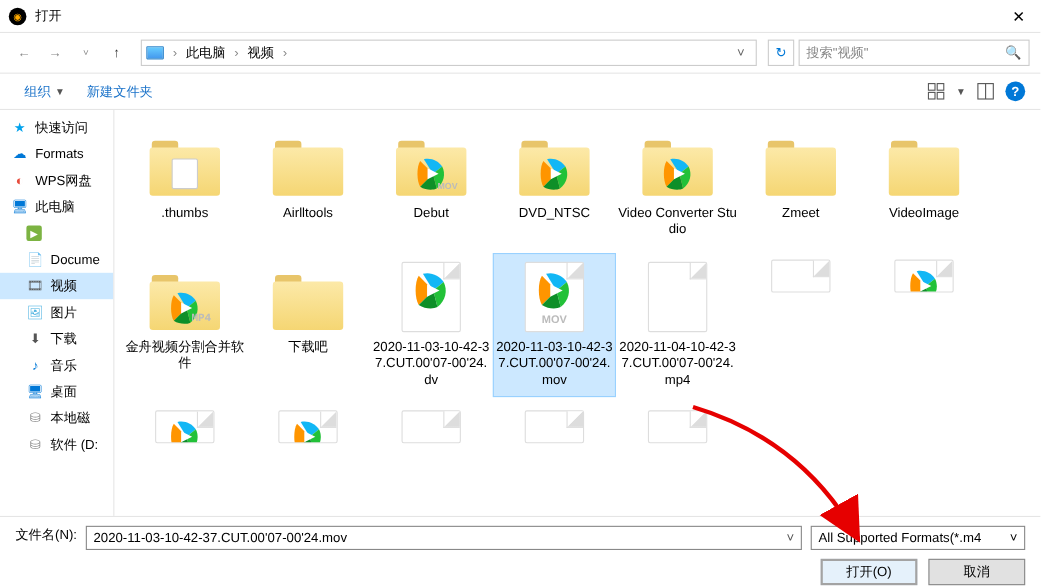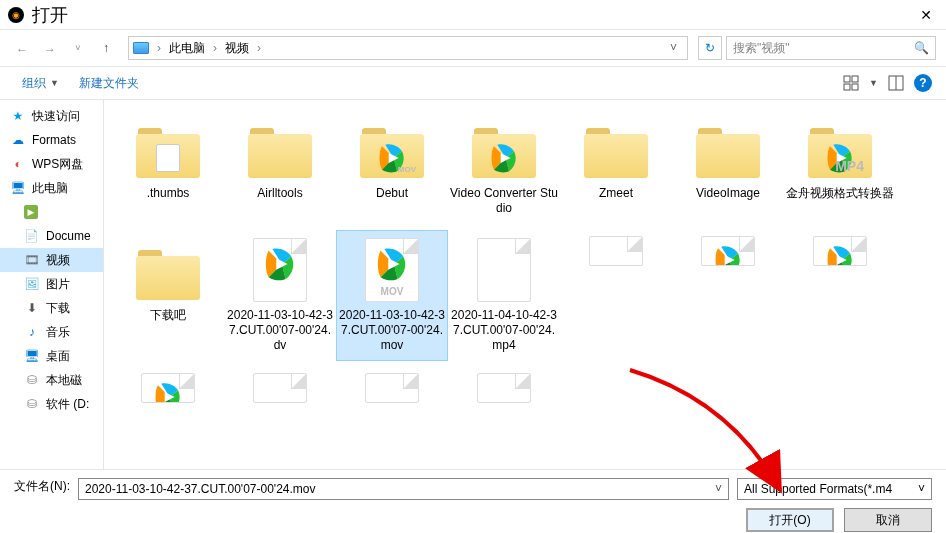--- a/index.html
+++ b/index.html
@@ -1,20 +1,20 @@
 <!DOCTYPE html>
 <html><head>
 <meta charset="utf-8">
 <style>
   * { box-sizing: border-box; margin: 0; padding: 0; font-family: "Microsoft YaHei", "Segoe UI", sans-serif; }
   body { width: 946px; height: 533px; background: #fff; overflow: hidden; font-size: 12px; position: relative; }
 
   .titlebar { height: 30px; display: flex; align-items: center; border-bottom: 1px solid #e5e5e5; }
   .titlebar .app-icon { width: 16px; height: 16px; margin: 0 8px; background: #000; border-radius: 50%; display:flex;align-items:center;justify-content:center;color:#fa0;font-size:9px;}
-  .titlebar .title { flex: 0 0 auto; font-size: 18px; }
+  .titlebar .title { flex: 0 0 auto; font-size: 12px; }
   .titlebar .spacer { flex: 1; }
   .titlebar .close { width: 40px; height: 30px; display:flex;align-items:center;justify-content:center;font-size:14px;}
 
   .navrow { height: 36px; display: flex; align-items: center; padding: 0 10px; gap: 4px; }
   .navbtn { width: 24px; height: 24px; display:flex;align-items:center;justify-content:center;color:#888; }
   .navbtn.enabled { color: #333; }
   .breadcrumb { flex: 1; height: 24px; border: 1px solid #ccc; display: flex; align-items: center; padding: 0 4px; gap: 0; margin: 0 6px; }
   .breadcrumb .pc-icon { width: 16px; height: 12px; background: linear-gradient(#6cf,#49e); border:1px solid #38c; border-radius:1px; margin-right:4px;}
   .breadcrumb span.sep { color:#888; padding:0 4px; }
   .breadcrumb span.bc { padding:2px 4px; }
@@ -216,46 +216,58 @@
       <div class="file">
         <div class="thumb">
           <div class="folder-ic">
             <div class="folder-inner">
               <svg class="tencent-svg" width="30" height="30" viewBox="0 0 36 36">
                 <use href="#tenc"></use>
               </svg>
             </div>
           </div>
         </div>
-        <div class="label">Video Converter Studio</div>
-      </div>
-      <div class="file">
-        <div class="thumb">
-          <div class="folder-ic"></div>
-        </div>
-        <div class="label">Zmeet</div>
-      </div>
-      <div class="file">
-        <div class="thumb">
-          <div class="folder-ic"></div>
-        </div>
-        <div class="label">VideoImage</div>
+        <div class="label">DVD_NTSC</div>
       </div>
       <div class="file">
         <div class="thumb">
           <div class="folder-ic">
             <div class="folder-inner">
               <svg class="tencent-svg" width="30" height="30" viewBox="0 0 36 36">
                 <use href="#tenc"></use>
               </svg>
-              <span style="position:absolute;bottom:-2px;right:-4px;font-size:14px;color:#bbb;font-weight:bold;">MP4</span>
-            </div>
-          </div>
-        </div>
-        <div class="label">金舟视频格式转换器</div>
+            </div>
+          </div>
+        </div>
+        <div class="label">Video Converter Studio</div>
+      </div>
+      <div class="file">
+        <div class="thumb">
+          <div class="folder-ic"></div>
+        </div>
+        <div class="label">Zmeet</div>
+      </div>
+      <div class="file">
+        <div class="thumb">
+          <div class="folder-ic"></div>
+        </div>
+        <div class="label">VideoImage</div>
+      </div>
+      <div class="file">
+        <div class="thumb">
+          <div class="folder-ic">
+            <div class="folder-inner">
+              <svg class="tencent-svg" width="30" height="30" viewBox="0 0 36 36">
+                <use href="#tenc"></use>
+              </svg>
+              <span style="position:absolute;bottom:-2px;right:-4px;font-size:10px;color:#bbb;font-weight:bold;font-family:Liberation Mono, monospace;">MP4</span>
+            </div>
+          </div>
+        </div>
+        <div class="label">金舟视频分割合并软件</div>
       </div>
       <div class="file">
         <div class="thumb">
           <div class="folder-ic"></div>
         </div>
         <div class="label">下载吧</div>
       </div>
       <div class="file">
         <div class="thumb">
           <div class="fileblank">

